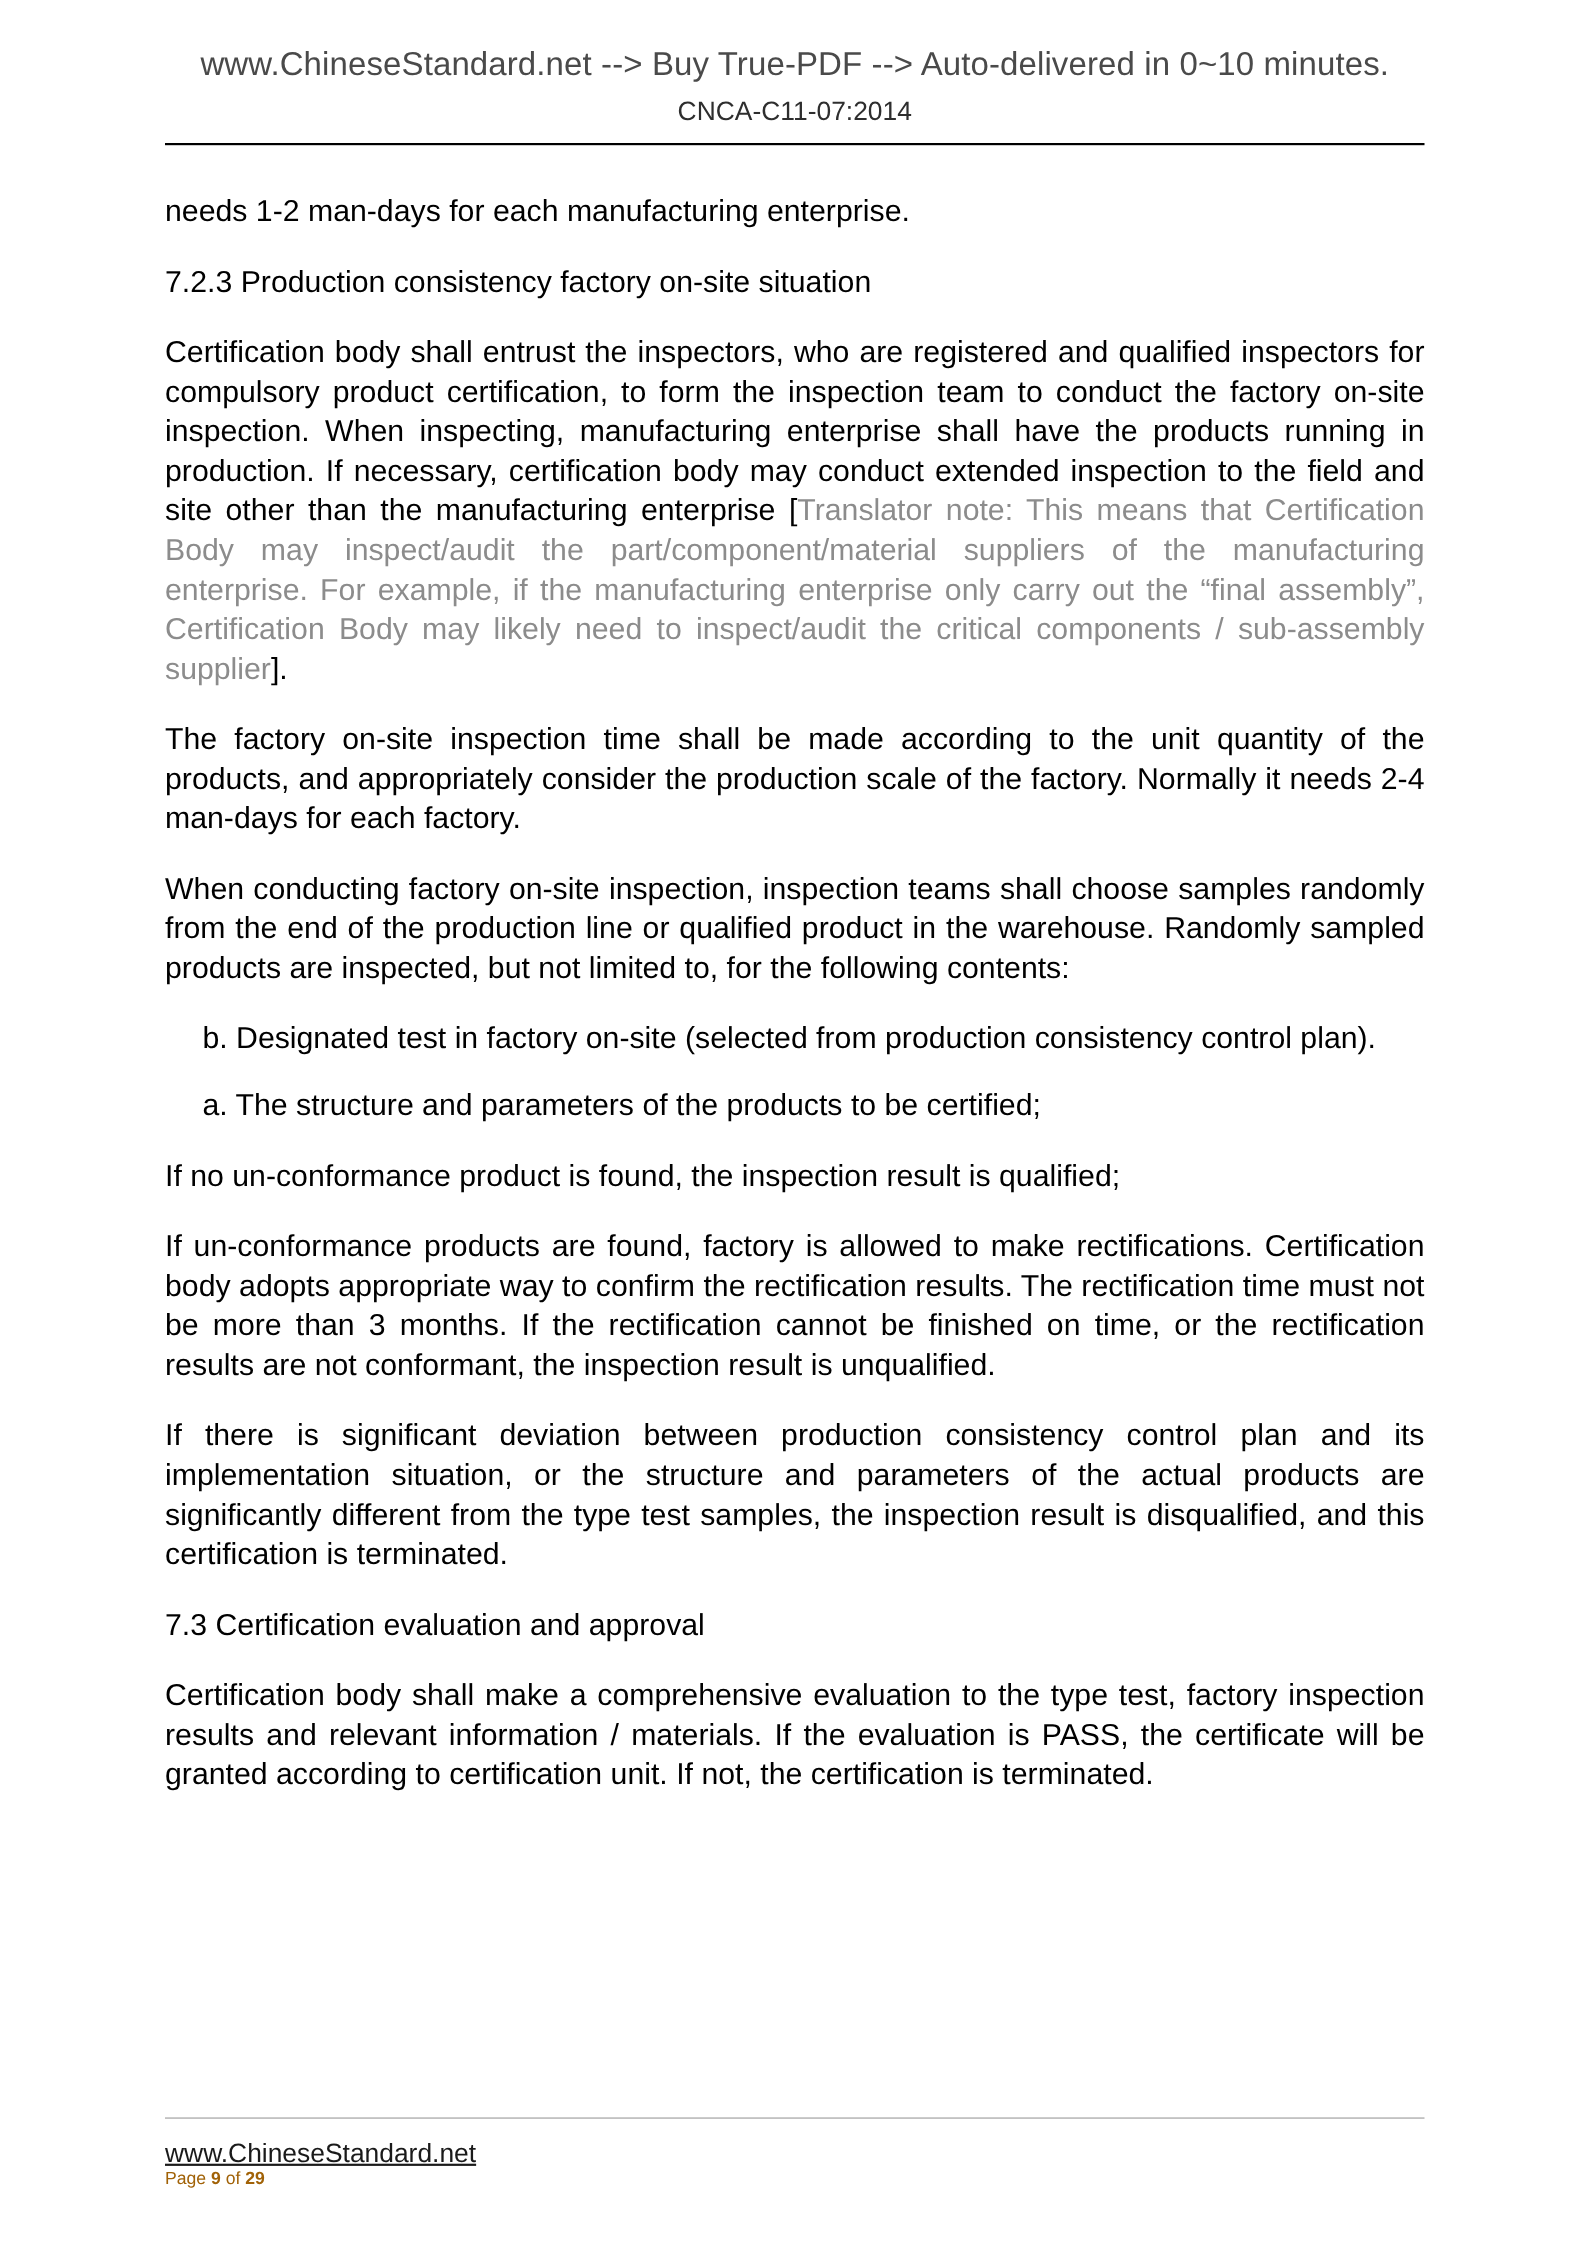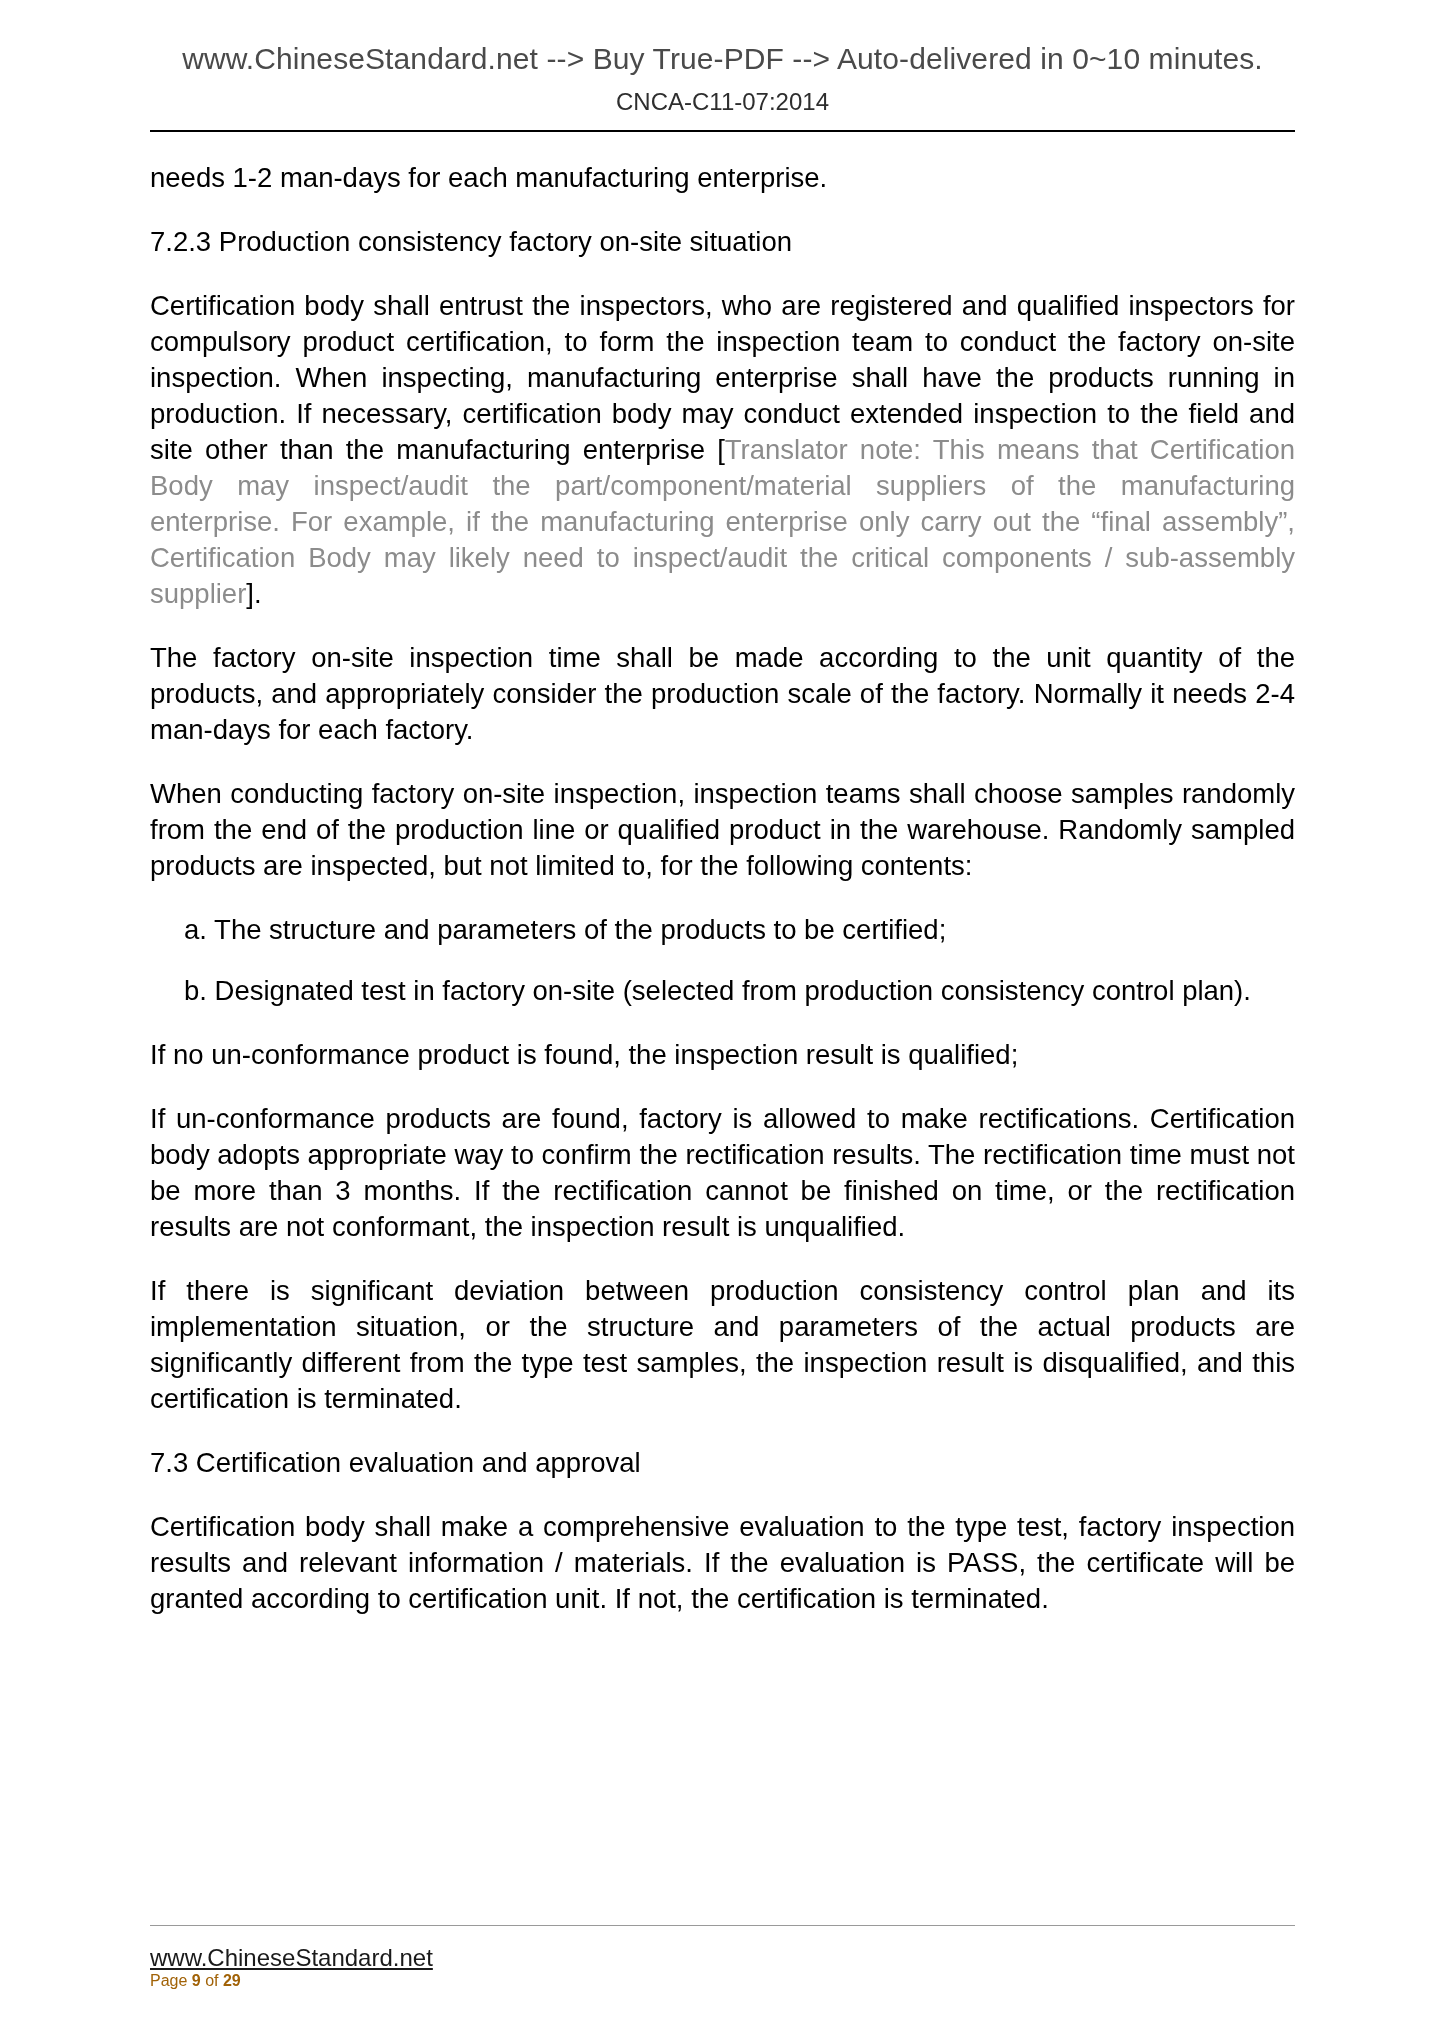--- a/index.html
+++ b/index.html
@@ -38,21 +38,21 @@
     line-height: 1.2;
   }
   .header-rule {
     margin: 14px auto 0 auto;
     width: 1145px;
     border-top: 2px solid #000000;
   }
   .content {
     margin: 0 auto;
     width: 1145px;
-    padding-top: 28px;
+    padding-top: 42px;
   }
   p.para {
     font-size: 27.5px;
     line-height: 36px;
     margin: 0 0 28px 0;
     text-align: justify;
     color: #000000;
     -webkit-hyphens: none;
     hyphens: none;
   }
@@ -130,22 +130,22 @@
     <p class="para nojustify">7.2.3 Production consistency factory on-site situation</p>
 
 
     <p class="para"><span>Certification body shall entrust the inspectors, who are registered and qualified inspectors for compulsory product certification, to form the inspection team to conduct the factory on-site inspection. When inspecting, manufacturing enterprise shall have the products running in production. If necessary, certification body may conduct extended inspection to the field and site other than the manufacturing enterprise </span><span>[</span><span class="note">Translator note: This means that Certification Body may inspect/audit the part/component/material suppliers of the manufacturing enterprise. For example, if the manufacturing enterprise only carry out the “final assembly”, Certification Body may likely need to inspect/audit the critical components / sub-assembly supplier</span><span>].</span></p>
 
     <p class="para">The factory on-site inspection time shall be made according to the unit quantity of the products, and appropriately consider the production scale of the factory. Normally it needs 2-4 man-days for each factory.</p>
 
     <p class="para">When conducting factory on-site inspection, inspection teams shall choose samples randomly from the end of the production line or qualified product in the warehouse. Randomly sampled products are inspected, but not limited to, for the following contents:</p>
 
     <ol class="alpha-list">
+      <li><span class="marker">b.</span> <span>Designated test in factory on-site (selected from production consistency control plan).</span></li>
       <li><span class="marker">a.</span> <span>The structure and parameters of the products to be certified;</span></li>
-      <li><span class="marker">b.</span> <span>Designated test in factory on-site (selected from production consistency control plan).</span></li>
     </ol>
 
     <p class="para nojustify">If no un-conformance product is found, the inspection result  is qualified;</p>
 
     <p class="para">If un-conformance products are found, factory is allowed to make rectifications. Certification body adopts appropriate way to confirm the rectification results. The rectification time must not be more than 3 months. If the rectification cannot be finished on time, or the rectification results are not conformant, the inspection result is unqualified.</p>
 
     <p class="para">If there is significant deviation between production consistency control plan and its implementation situation, or the structure and parameters of the actual products are significantly different from the type test samples, the inspection result is disqualified, and this certification is terminated.</p>
 
     <p class="para nojustify">7.3 Certification evaluation and approval</p>
 

